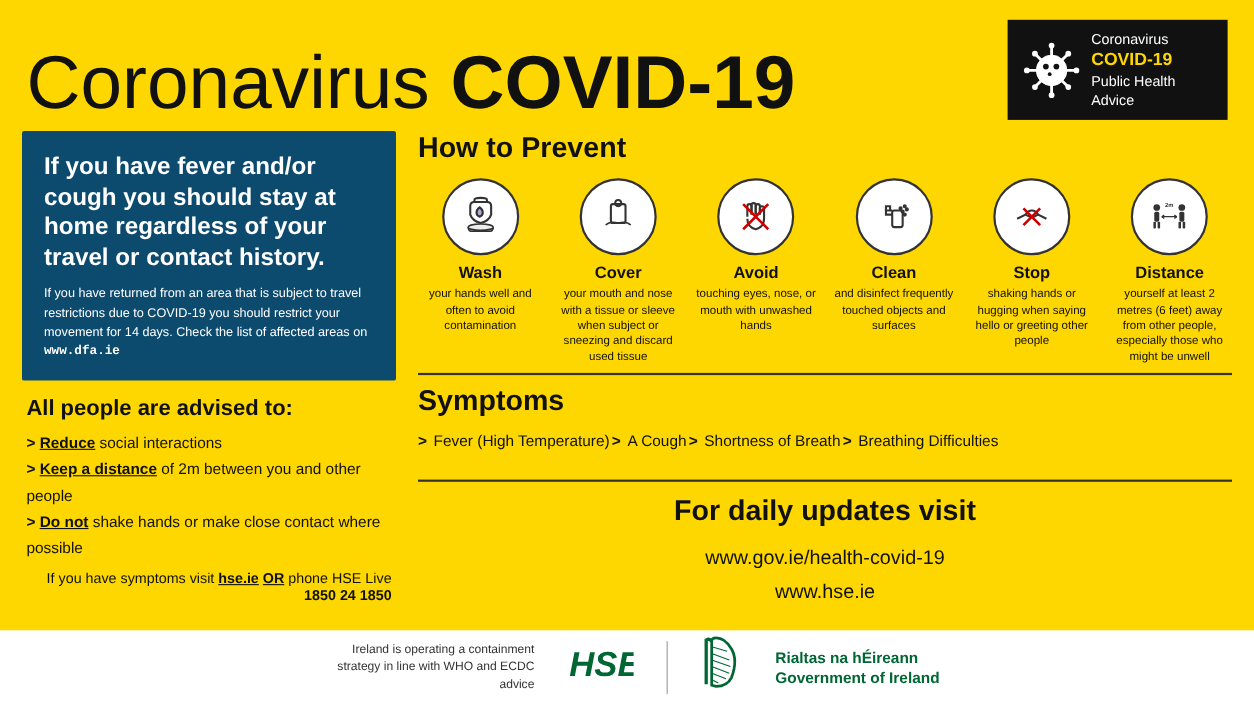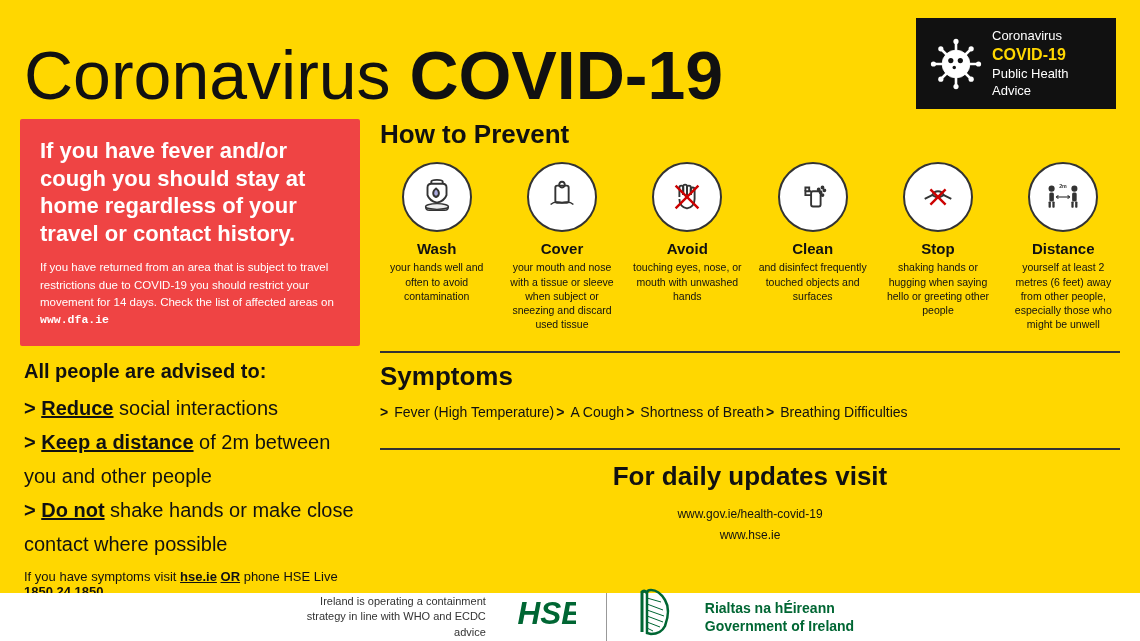--- a/index.html
+++ b/index.html
@@ -63,21 +63,21 @@
     
     .left-col {
       width: 340px;
       flex-shrink: 0;
       display: flex;
       flex-direction: column;
       gap: 14px;
     }
 
     .red-box {
-      background: #ef4444;
+      background: #0c4a6e;
       color: white;
       padding: 18px 20px;
       border-radius: 2px;
     }
     .red-box .main-warning {
       font-size: 22px;
       font-weight: 900;
       line-height: 1.25;
       margin-bottom: 12px;
     }
@@ -96,36 +96,37 @@
       padding: 0 4px;
     }
     .advice-box h2 {
       font-size: 20px;
       font-weight: 900;
       color: #111;
       margin-bottom: 8px;
     }
     .advice-list {
       list-style: none;
-      font-size: 20px;
+      font-size: 14px;
       color: #111;
       line-height: 1.7;
     }
     .advice-list li::before {
       content: '> ';
       font-weight: 900;
     }
     .advice-list li span.underline {
       text-decoration: underline;
       font-weight: 700;
     }
     .hse-note {
       font-size: 13px;
       color: #111;
       margin-top: 8px;
+      text-align: right;
     }
     .hse-note strong {
       font-weight: 900;
     }
     .hse-note span.underline {
       text-decoration: underline;
     }
 
     
     .right-col {
@@ -138,21 +139,21 @@
       font-size: 26px;
       font-weight: 900;
       color: #111;
       margin-bottom: 12px;
     }
 
     
     .prevent-grid {
       display: flex;
       gap: 12px;
-      margin-bottom: 12px;
+      margin-bottom: 0;
     }
     .prevent-item {
       flex: 1;
       display: flex;
       flex-direction: column;
       align-items: center;
       text-align: center;
     }
     .icon-circle {
       width: 70px;
@@ -203,32 +204,32 @@
     .sym-arrow {
       font-weight: 900;
       margin-right: 2px;
     }
 
     .daily-section {
       margin-top: 3px;
       text-align: center;
     }
     .daily-links {
-      font-size: 12px;
+      font-size: 18px;
       color: #111;
       line-height: 1.7;
     }
 
     
     .bottom-bar {
       position: absolute;
       bottom: 0;
       left: 0;
       right: 0;
-      height: 48px;
+      height: 68px;
       background: white;
       display: flex;
       align-items: center;
       justify-content: center;
       gap: 30px;
       padding: 0 40px;
     }
     .bottom-text {
       font-size: 11px;
       color: #333;

